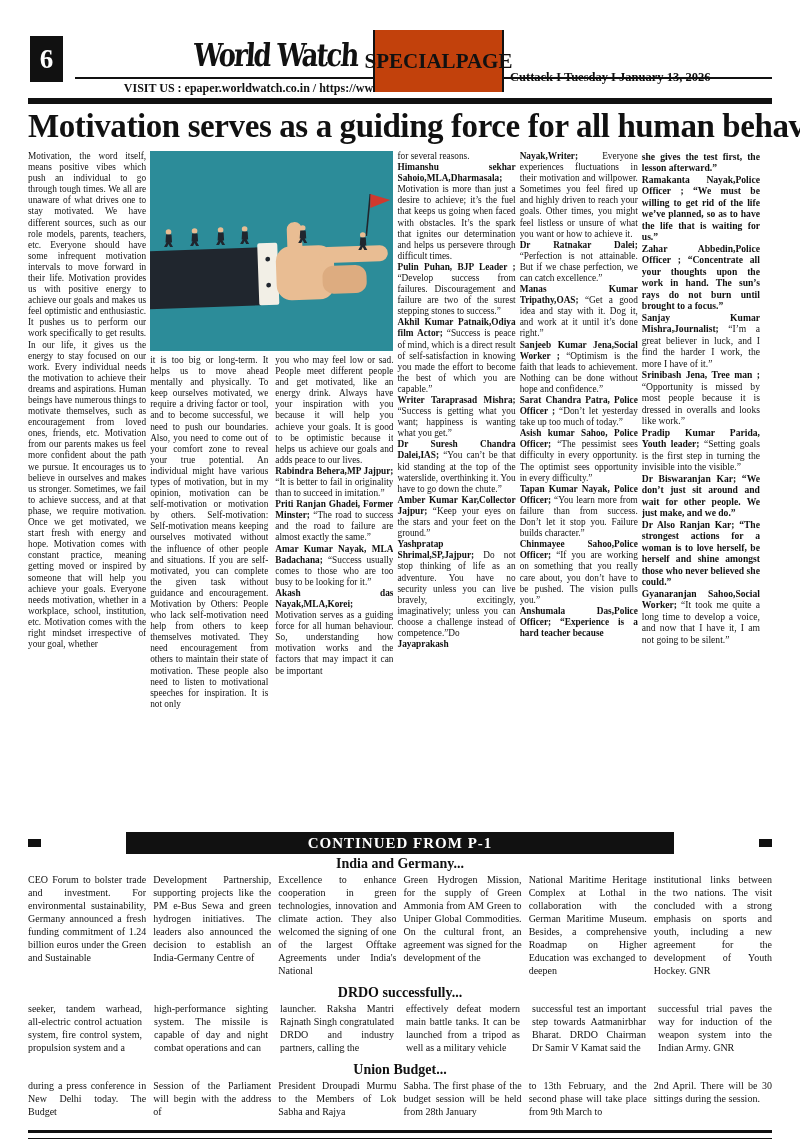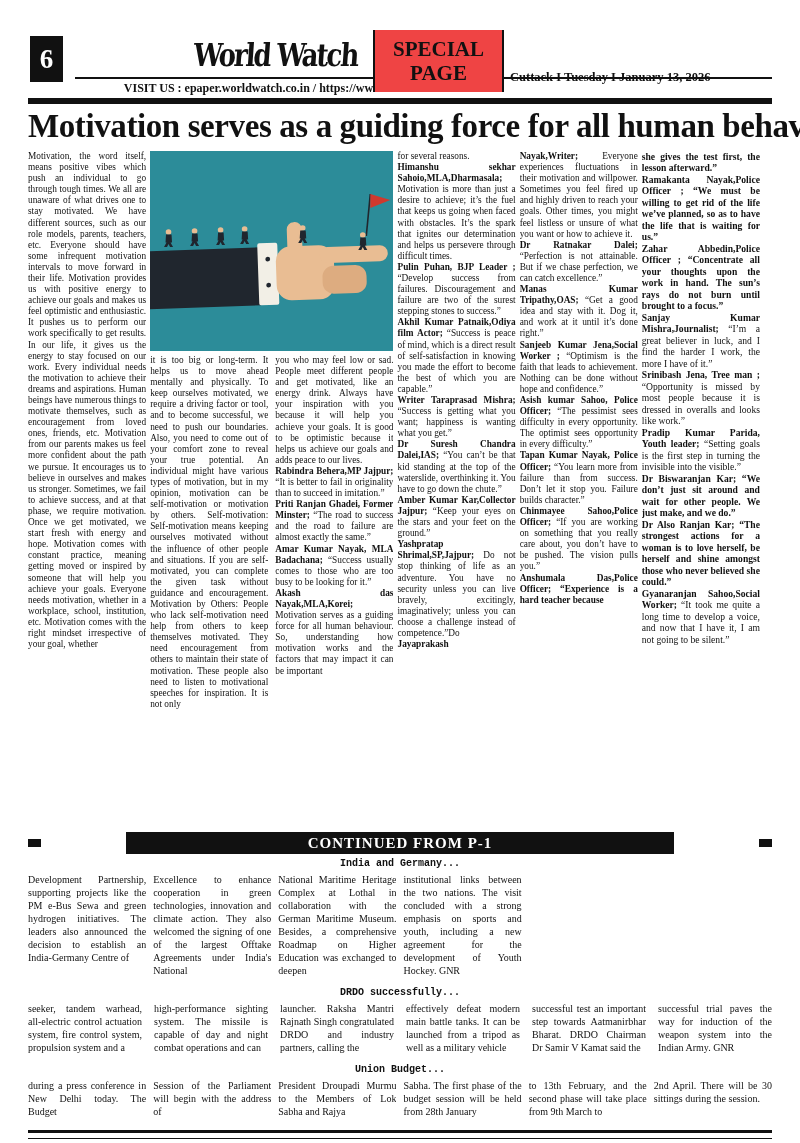--- a/index.html
+++ b/index.html
@@ -7,22 +7,22 @@
         font-family:"Liberation Serif",serif;overflow:hidden;}
   
   .header{position:relative;height:68px;margin:28px 28px 0;}
   .pagenum-box{position:absolute;left:2px;top:8px;width:33px;height:46px;background:#111;
         color:#fff;display:flex;align-items:center;justify-content:center;
         font-weight:bold;font-size:27px;}
   .h-rule{position:absolute;left:47px;right:0;top:49px;height:2px;background:#111;}
   .logo{position:absolute;left:150px;top:12px;width:195px;text-align:center;
         font-family:"DejaVu Serif",serif;font-weight:bold;font-size:26px;letter-spacing:-2px;
         transform:scaleY(1.22) skewX(-5deg);white-space:nowrap;}
-  .special{position:absolute;left:345px;top:2px;width:127px;height:62px;background:#ef4444;
-        border-left:2px solid #111;border-right:2px solid #111;display:flex;flex-direction:column;
+  .special{position:absolute;left:345px;top:2px;width:127px;height:62px;background:#c2410c;
+        border-left:2px solid #111;border-right:2px solid #111;display:flex;flex-direction:row;
         align-items:center;justify-content:center;font-weight:bold;font-size:21px;line-height:1.15;z-index:2;}
   .dateline{position:absolute;left:482px;top:42px;font-weight:bold;font-size:12.5px;white-space:nowrap;}
   .visit{position:absolute;left:60px;top:53px;width:420px;text-align:center;
         font-weight:bold;font-size:12px;}
   .bar1{height:6px;background:#111;margin:2px 28px 0;}
   
   .headline{margin:3px 28px 0;text-align:center;font-weight:bold;font-size:33px;line-height:1.18;
         letter-spacing:-.4px;white-space:nowrap;}
   
   .mainrow{display:flex;gap:4px;margin:5px 28px 0;height:676px;overflow:hidden;}
@@ -32,21 +32,21 @@
   .midcols{display:flex;gap:7px;margin-top:4px;height:472px;overflow:hidden;}
   .midcols .acol{width:calc((100% - 7px)/2);}
   .acol .para{margin:0;}
   .bn{font-weight:bold;}
   .acol.big{font-size:9.6px;line-height:11.5px;}
   
   .cbar{margin:5px 28px 0;height:22px;display:flex;align-items:center;justify-content:space-between;}
   .stub{width:13px;height:8px;background:#111;flex:none;}
   .cbar-label{background:#111;color:#fff;width:548px;height:22px;text-align:center;
         font-weight:bold;font-size:15px;line-height:22px;letter-spacing:1px;}
-  .chead{text-align:center;font-weight:bold;font-size:10px;line-height:16px;margin-top:2px;font-family:Liberation Mono, monospace;}
+  .chead{text-align:center;font-weight:bold;font-size:14px;line-height:16px;margin-top:2px;}
   .crow{display:flex;gap:7px;margin:1px 28px 0;font-size:10px;line-height:13px;text-align:justify;}
   .ccol{width:calc((100% - 35px)/6);overflow:hidden;}
   .crow.h1{height:110px;} .crow.h2{height:58px;gap:12px;} .crow.h3{height:46px;}
   .endrule{margin:5px 28px 0;height:5px;border-top:3px solid #111;border-bottom:1.5px solid #111;}
 </style>
 </head>
 <body>
 
 <div class="page">
 
@@ -138,20 +138,21 @@
         <div class="para"><span class="bn">Dr Suresh Chandra Dalei,IAS; </span><span>“You can’t be that kid standing at the top of the waterslide, overthinking it. You have to go down the chute.”</span></div>
         <div class="para"><span class="bn">Amber Kumar Kar,Collector Jajpur; </span><span>“Keep your eyes on the stars and your feet on the ground.”</span></div>
         <div class="para"><span class="bn">Yashpratap Shrimal,SP,Jajpur; </span><span>Do not stop thinking of life as an adventure. You have no security unless you can live bravely, excitingly, imaginatively; unless you can choose a challenge instead of competence.”Do</span></div>
         <div class="para"><span class="bn">Jayaprakash</span></div>
       </div>
     <div class="acol">
         <div class="para"><span class="bn">Nayak,Writer; </span><span>Everyone experiences fluctuations in their motivation and willpower. Sometimes you feel fired up and highly driven to reach your goals. Other times, you might feel listless or unsure of what you want or how to achieve it.</span></div>
         <div class="para"><span class="bn">Dr Ratnakar Dalei; </span><span>“Perfection is not attainable. But if we chase perfection, we can catch excellence.”</span></div>
         <div class="para"><span class="bn">Manas Kumar Tripathy,OAS; </span><span>“Get a good idea and stay with it. Dog it, and work at it until it’s done right.”</span></div>
         <div class="para"><span class="bn">Sanjeeb Kumar Jena,Social Worker ; </span><span>“Optimism is the faith that leads to achievement. Nothing can be done without hope and confidence.”</span></div>
+        <div class="para"><span class="bn">Sarat Chandra Patra, Police Officer ; </span><span>“Don’t let yesterday take up too much of today.”</span></div>
         <div class="para"><span class="bn">Asish kumar Sahoo, Police Officer; </span><span>“The pessimist sees difficulty in every opportunity. The optimist sees opportunity in every difficulty.”</span></div>
         <div class="para"><span class="bn">Tapan Kumar Nayak, Police Officer; </span><span>“You learn more from failure than from success. Don’t let it stop you. Failure builds character.”</span></div>
         <div class="para"><span class="bn">Chinmayee Sahoo,Police Officer; </span><span>“If you are working on something that you really care about, you don’t have to be pushed. The vision pulls you.”</span></div>
         <div class="para"><span class="bn">Anshumala Das,Police Officer; “Experience is a hard teacher because</span></div>
       </div>
     <div class="acol big">
         <div class="para"><span class="bn">she gives the test first, the lesson afterward.”</span></div>
         <div class="para"><span class="bn">Ramakanta Nayak,Police Officer ; “We must be willing to get rid of the life we’ve planned, so as to have the life that is waiting for us.”</span></div>
         <div class="para"><span class="bn">Zahar Abbedin,Police Officer ; “Concentrate all your thoughts upon the work in hand. The sun’s rays do not burn until brought to a focus.”</span></div>
         <div class="para"><span class="bn">Sanjay Kumar Mishra,Journalist; </span><span>“I’m a great believer in luck, and I find the harder I work, the more I have of it.”</span></div>
@@ -165,22 +166,24 @@
 
   <div class="cbar">
     <div class="stub"></div>
     <div class="cbar-label">CONTINUED FROM P-1</div>
     <div class="stub"></div>
   </div>
 
   <div class="csection">
     <div class="chead">India and Germany...</div>
     <div class="crow h1">
+      <div class="ccol">CEO Forum to bolster trade and investment. For environmental sustainability, Germany announced a fresh funding commitment of 1.24 billion euros under the Green and Sustainable</div>
       <div class="ccol">Development Partnership, supporting projects like the PM e-Bus Sewa and green hydrogen initiatives. The leaders also announced the decision to establish an India-Germany Centre of</div>
       <div class="ccol">Excellence to enhance cooperation in green technologies, innovation and climate action. They also welcomed the signing of one of the largest Offtake Agreements under India's National</div>
+      <div class="ccol">Green Hydrogen Mission, for the supply of Green Ammonia from AM Green to Uniper Global Commodities. On the cultural front, an agreement was signed for the development of the</div>
       <div class="ccol">National Maritime Heritage Complex at Lothal in collaboration with the German Maritime Museum. Besides, a comprehensive Roadmap on Higher Education was exchanged to deepen</div>
       <div class="ccol">institutional links between the two nations. The visit concluded with a strong emphasis on sports and youth, including a new agreement for the development of Youth Hockey. GNR</div>
     </div>
   </div>
 
   <div class="csection">
     <div class="chead">DRDO successfully...</div>
     <div class="crow h2">
       <div class="ccol">seeker, tandem warhead, all-electric control actuation system, fire control system, propulsion system and a</div>
       <div class="ccol">high-performance sighting system. The missile is capable of day and night combat operations and can</div>

